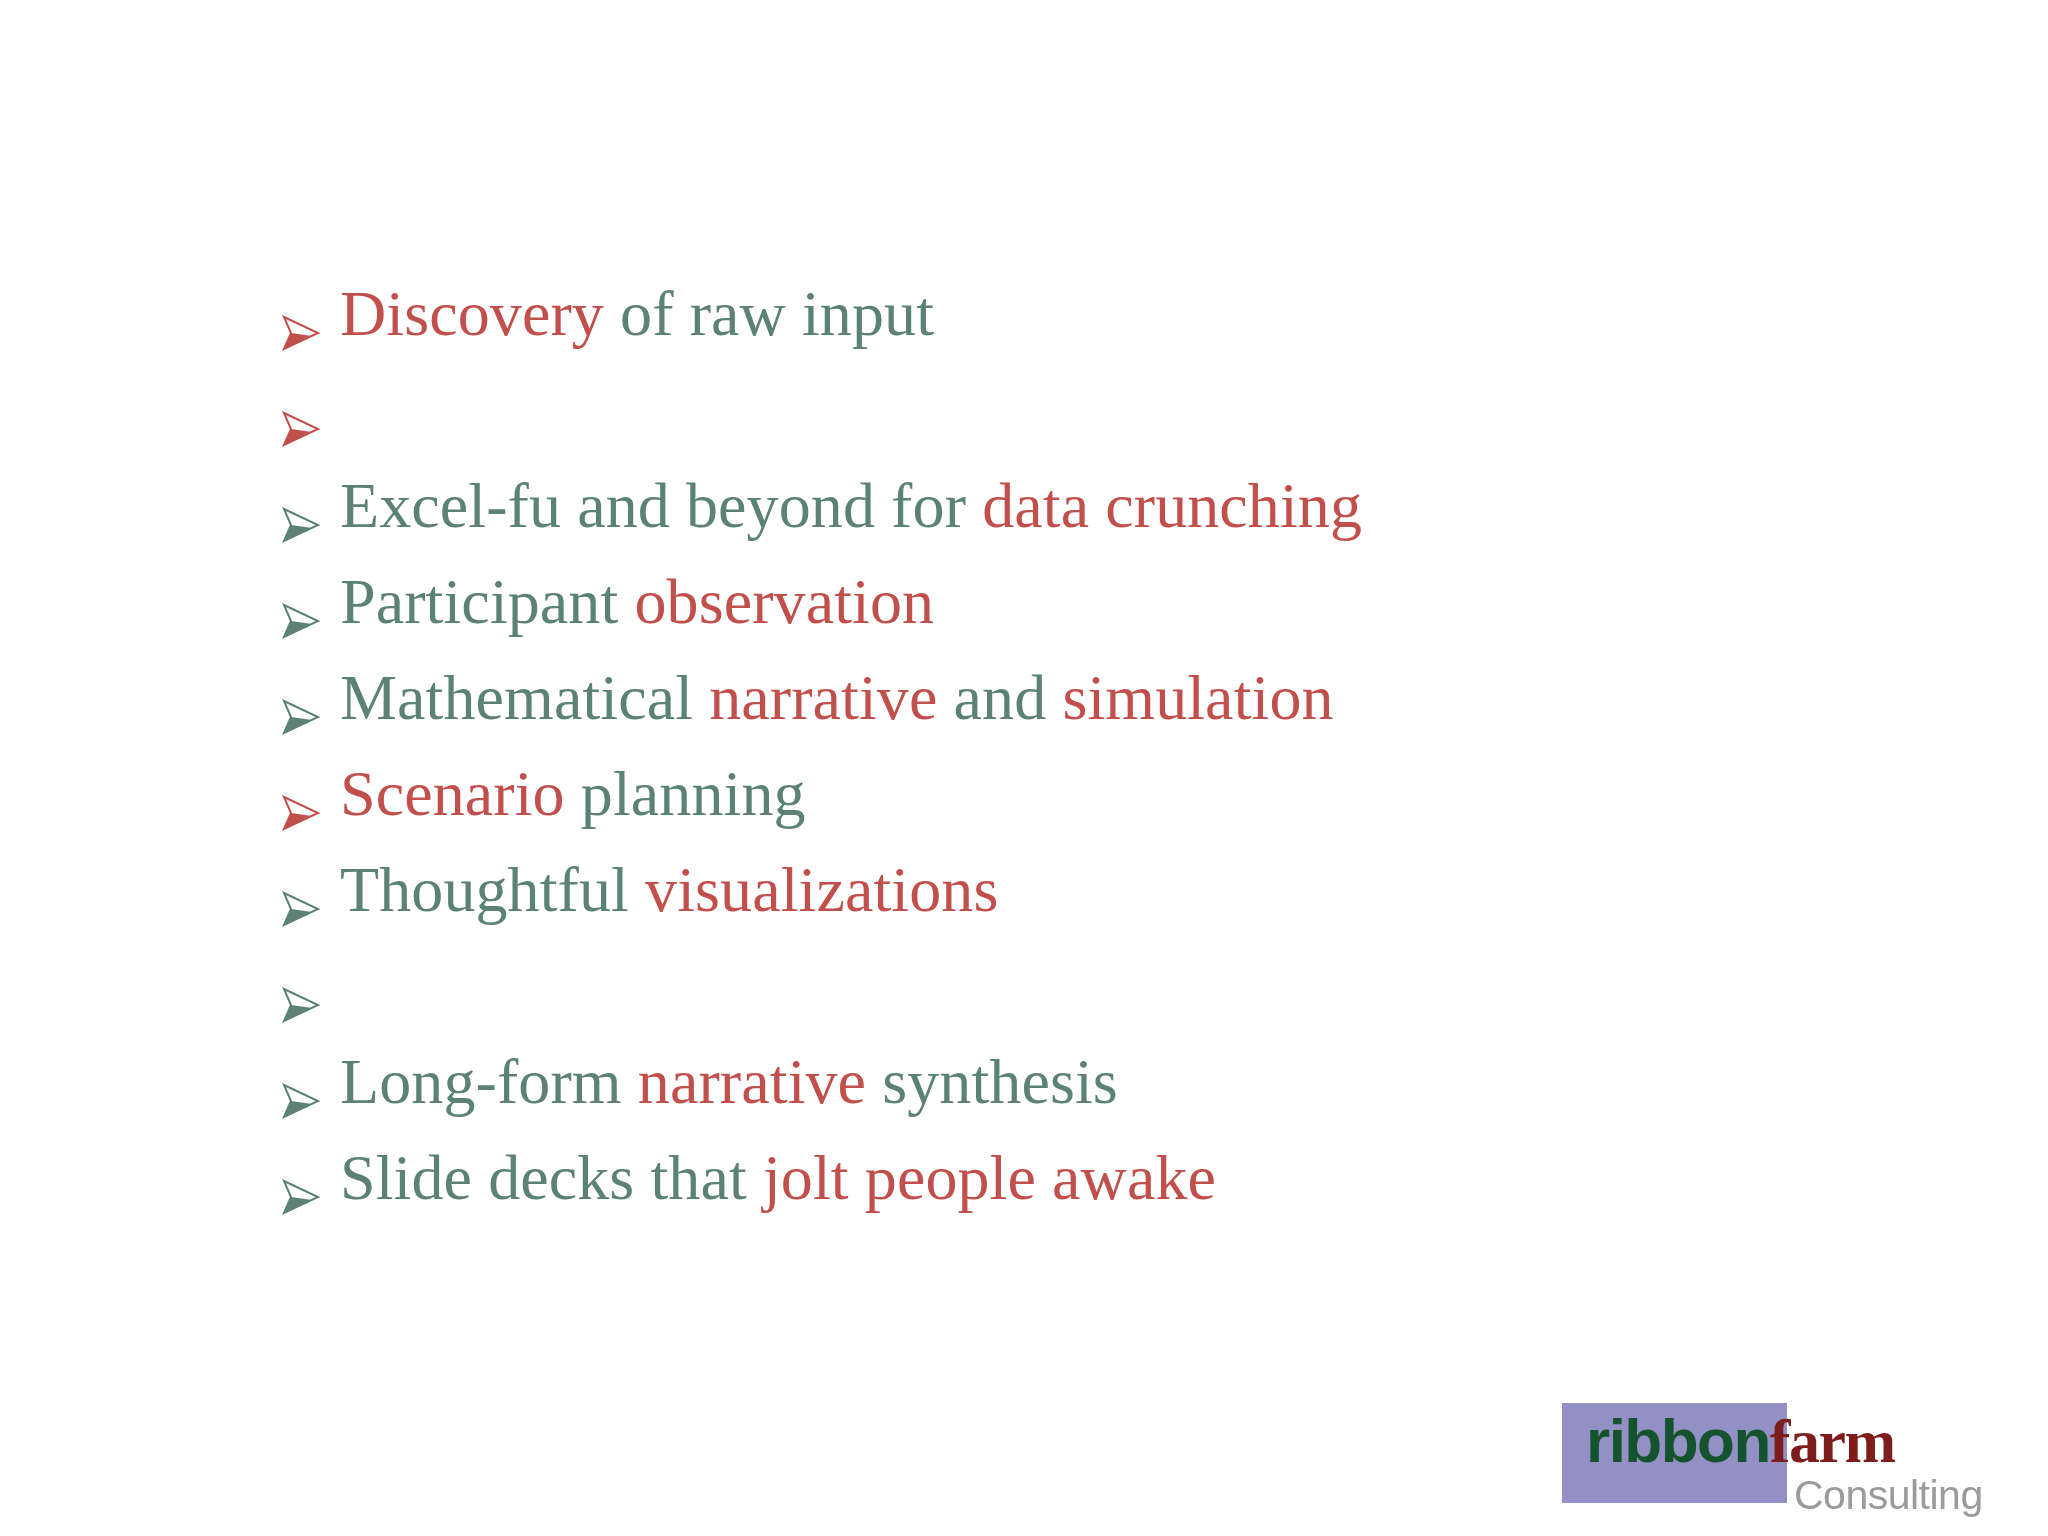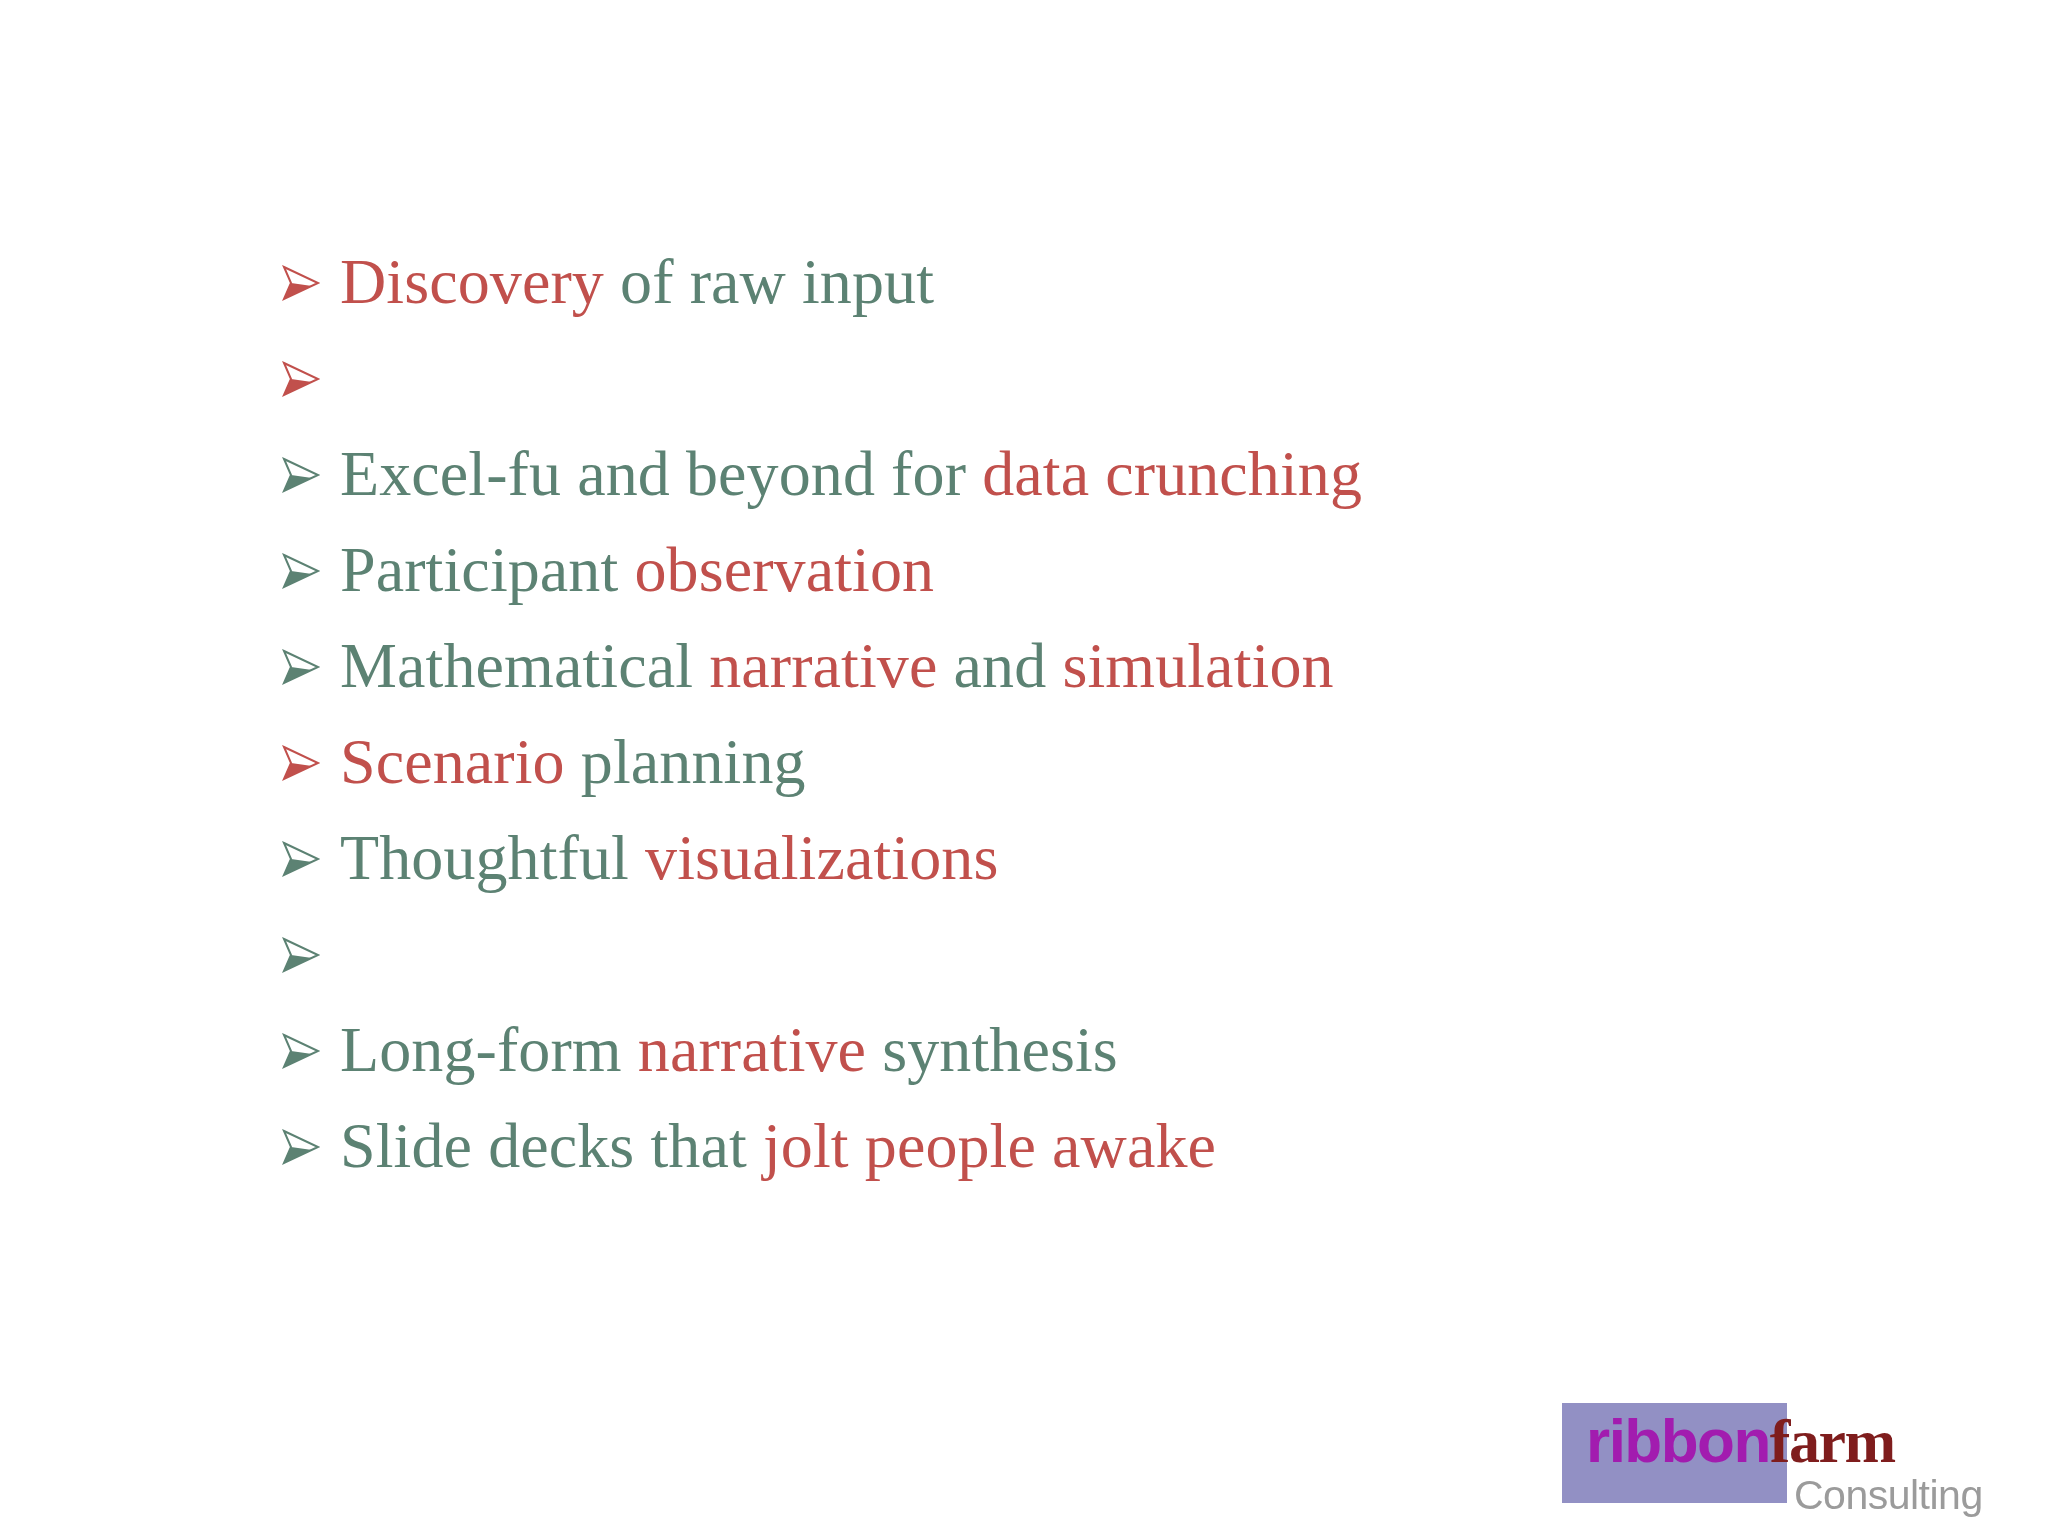--- a/index.html
+++ b/index.html
@@ -23,21 +23,21 @@
 
   .bullet-list {
     position: absolute;
     left: 278px;
     top: 250px;
     width: 1640px;
   }
 
   .bullet-row {
     display: flex;
-    align-items: flex-start;
+    align-items: flex-end;
     height: 96px;
     white-space: nowrap;
   }
 
   .bullet-marker {
     flex: 0 0 auto;
     width: 62px;
     position: relative;
     top: -2px;
   }
@@ -80,21 +80,21 @@
     position: absolute;
     left: 24px;
     top: 7px;
     font-family: "Liberation Sans", "DejaVu Sans", sans-serif;
     font-weight: 700;
     font-size: 62px;
     line-height: 1;
     letter-spacing: -1.5px;
     white-space: nowrap;
   }
-  .logo-ribbon { color: #a21caf; }
+  .logo-ribbon { color: #14532d; }
   .logo-farm   { color: #7f1d1d; font-family: Liberation Serif, serif; }
   .logo-sub {
     position: absolute;
     left: 232px;
     top: 72px;
     font-family: "Liberation Sans", "DejaVu Sans", sans-serif;
     font-weight: 400;
     font-size: 41px;
     line-height: 1;
     letter-spacing: -0.5px;

